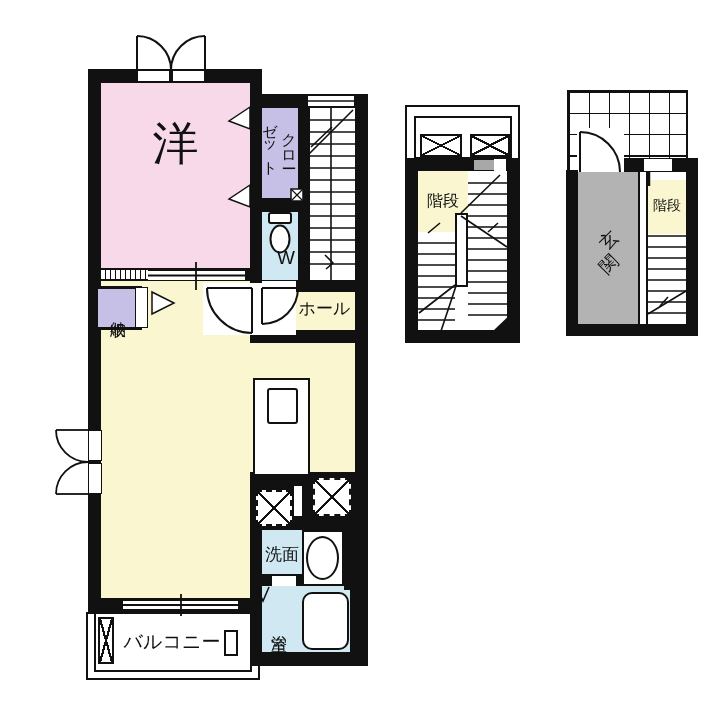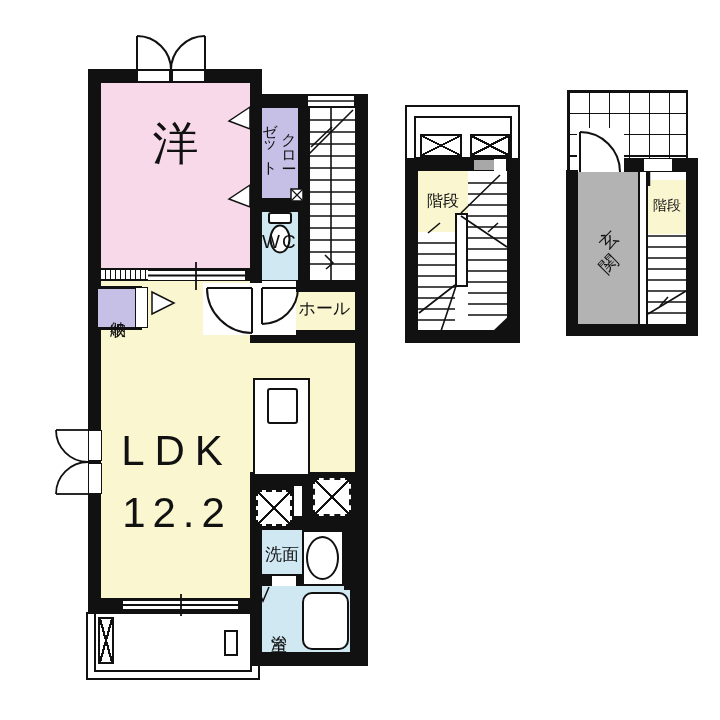--- a/index.html
+++ b/index.html
@@ -202,29 +202,26 @@
     <g stroke="#111" stroke-width="2" fill="none">
       <path d="M580,132 V172"></path>
       <path d="M580,132 A40,40 0 0 1 620,172"></path>
     </g>
   </svg>
 
   <div class="label" style="left:101px;top:118px;width:149px;">
     <div style="font-size:46px;">洋</div>
   </div>
   <div class="label vtext" style="left:261px;top:113px;height:58px;font-size:15px;line-height:19px;letter-spacing:2px;">クローゼット</div>
-  <div class="label" style="left:262px;top:232px;width:16px;font-size:19px;letter-spacing:2px;">WC</div>
+  <div class="label" style="left:262px;top:248px;width:16px;font-size:19px;letter-spacing:2px;padding-left:15px;">WC</div>
   <div class="label" style="left:294px;top:300px;width:61px;font-size:17px;">ホール</div>
   <div class="label vtext" style="left:107px;top:289px;height:40px;font-size:16px;line-height:22px;">収納</div>
-  <div class="label" style="left:101px;top:428px;width:152px;">
-    <div class="big">LDK</div>
-    <div style="font-size:42px;letter-spacing:7px;margin-top:16px;">12.2</div>
-  </div>
   <div class="label" style="left:260px;top:546px;width:44px;font-size:17px;">洗面</div>
   <div class="label vtext" style="left:268px;top:598px;height:50px;font-size:16px;line-height:22px;">浴室</div>
+  <div class="label" style="left:116px;top:632px;width:112px;font-size:19px;">バルコニー</div>
   <div class="label" style="left:418px;top:192px;width:50px;font-size:16px;">階段</div>
   <div class="label" style="left:590px;top:228px;width:38px;font-size:18px;">
       <span class="rot-char">玄</span>
       <span class="rot-char">関</span>
     </div>
   <div class="label" style="left:648px;top:198px;width:38px;font-size:14px;">階段</div>
 
 </div>
 
 </body></html>

